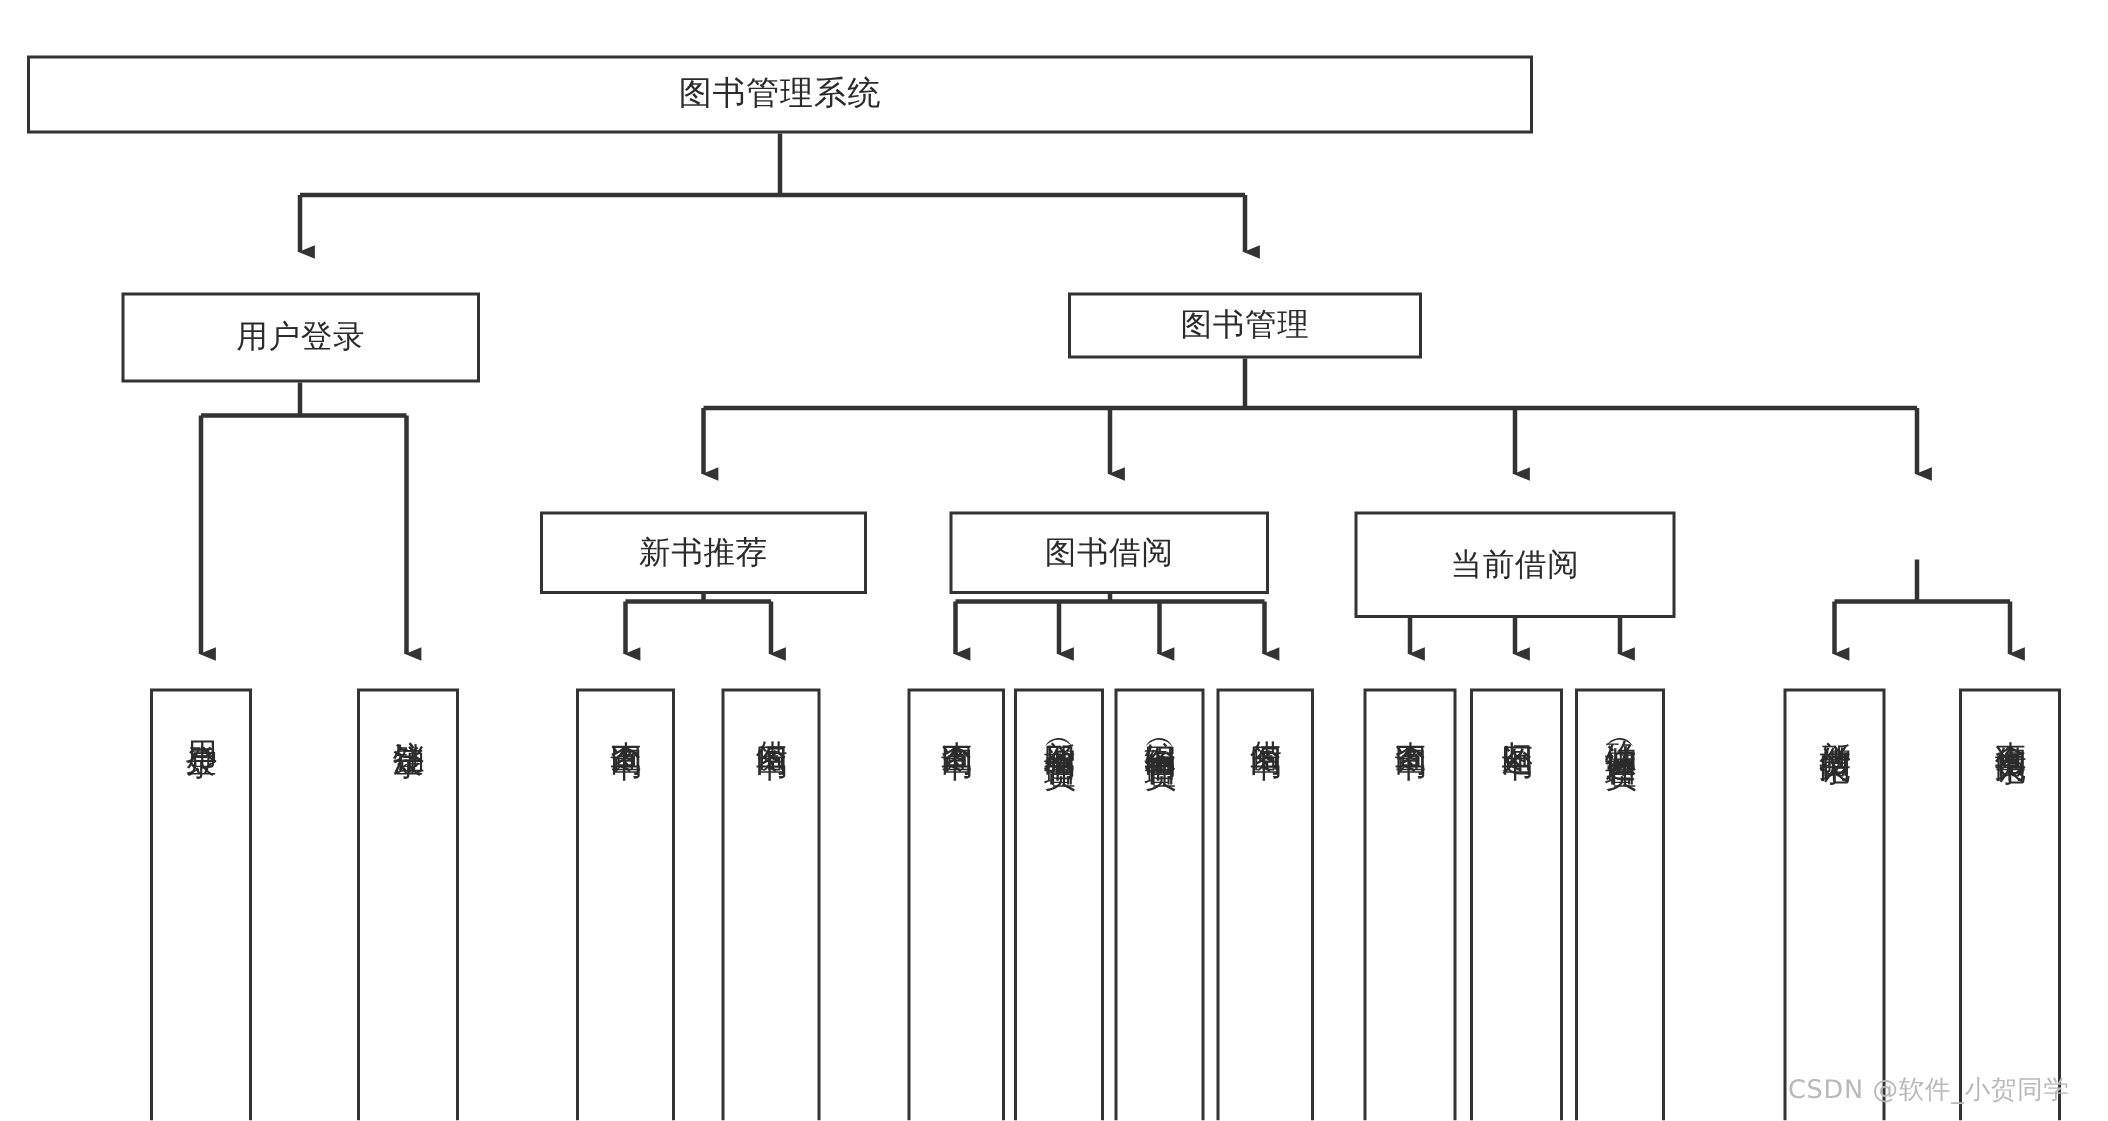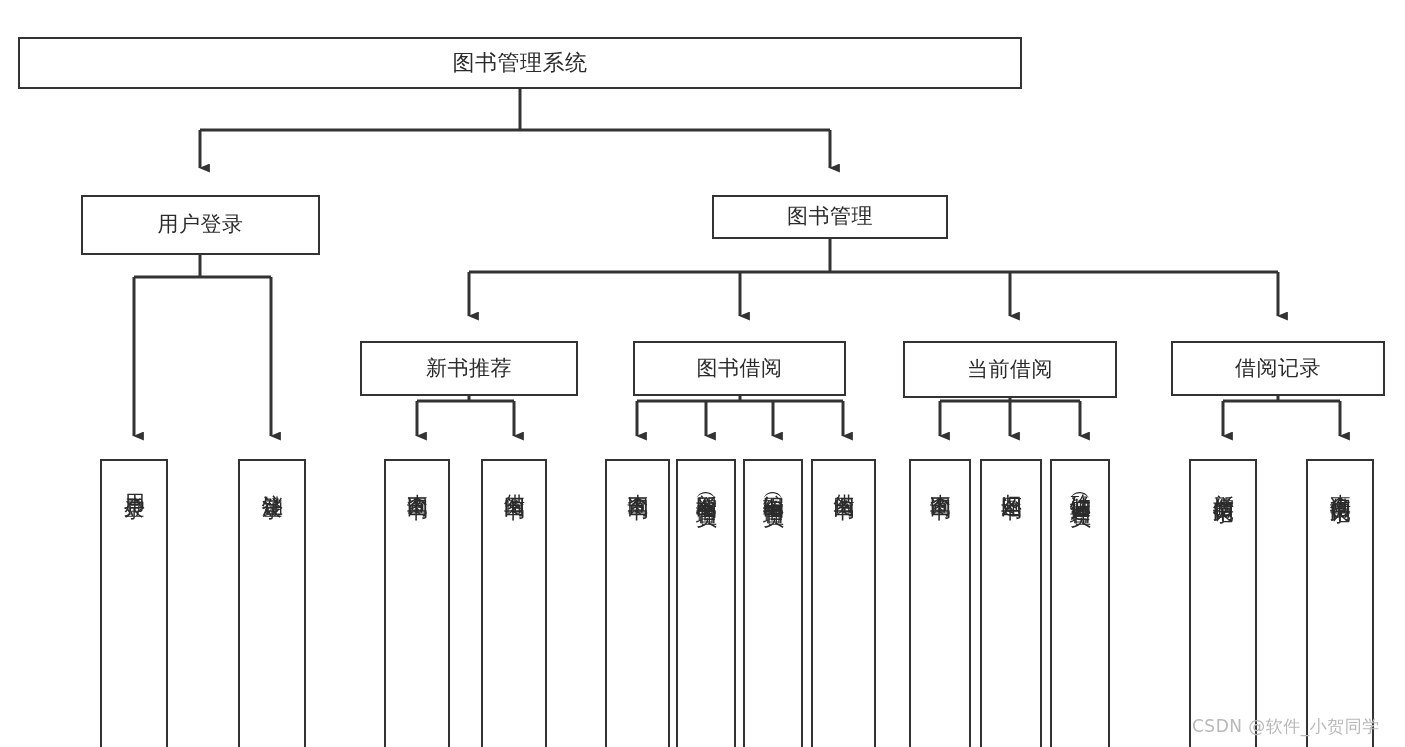--- a/index.html
+++ b/index.html
@@ -138,27 +138,24 @@
   </div>
 
   <div class="node horiz" style="left:360px; top:318px; width:218px; height:55px;align-items:center;">
     <span class="label">新书推荐</span>
   </div>
 
   <div class="node horiz" style="left:633px; top:318px; width:213px; height:55px;">
     <span class="label">图书借阅</span>
   </div>
 
-  <div class="node horiz" style="left:903px; top:318px; width:214px; height:57px;">
+  <div class="node horiz" style="left:903px; top:318px; width:214px; height:71px;">
     <span class="label">当前借阅</span>
   </div>
 
-  <div class="node horiz" style="left:1171px; top:318px; width:214px; height:55px;">
-    <span class="label">借阅记录</span>
-  </div>
 
   <div class="node vert" style="left:100px; top:436px; width:68px; height:298px;">
     <span class="label">用户登录</span>
   </div>
 
   <div class="node vert" style="left:238px; top:436px; width:68px; height:298px;">
     <span class="label">注销登录</span>
   </div>
 
   <div class="node vert" style="left:384px; top:436px; width:66px; height:298px;">

